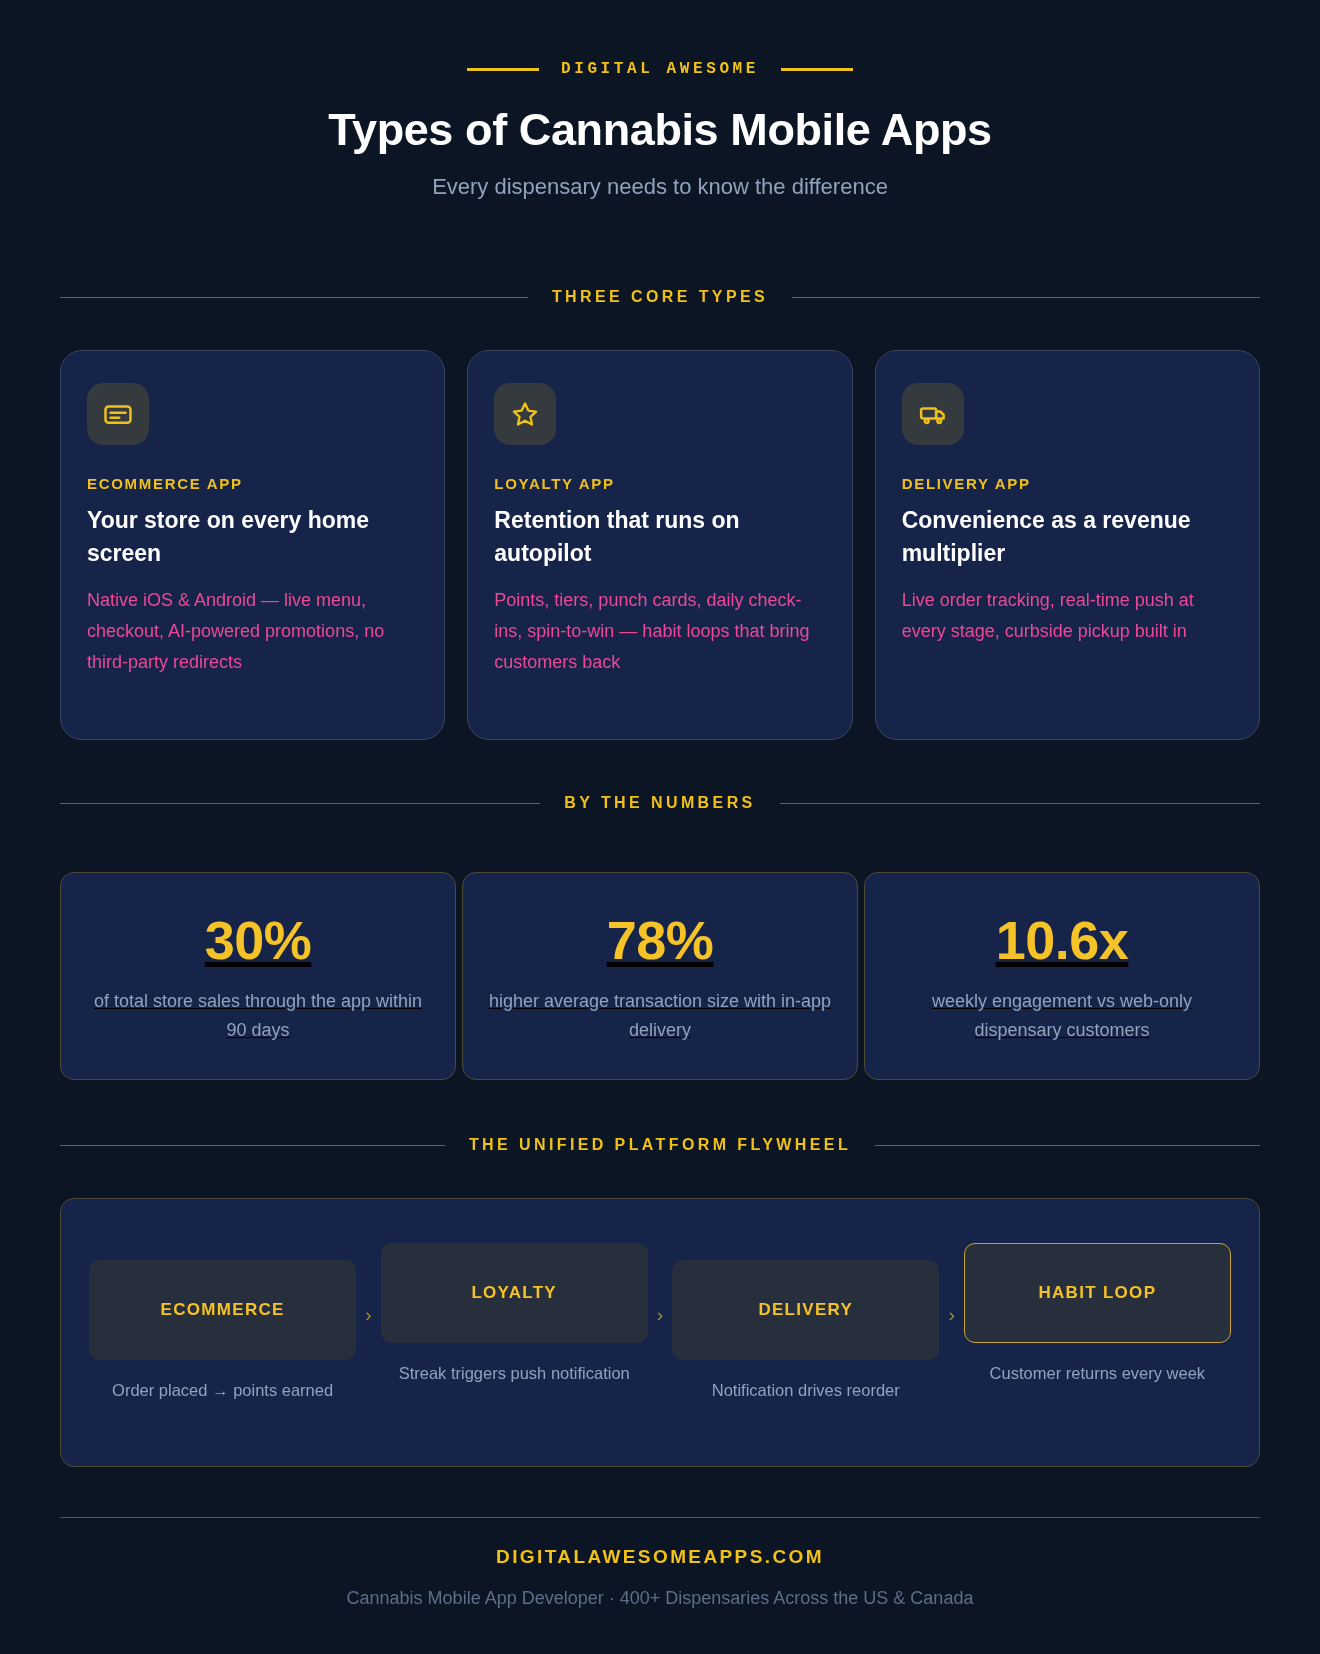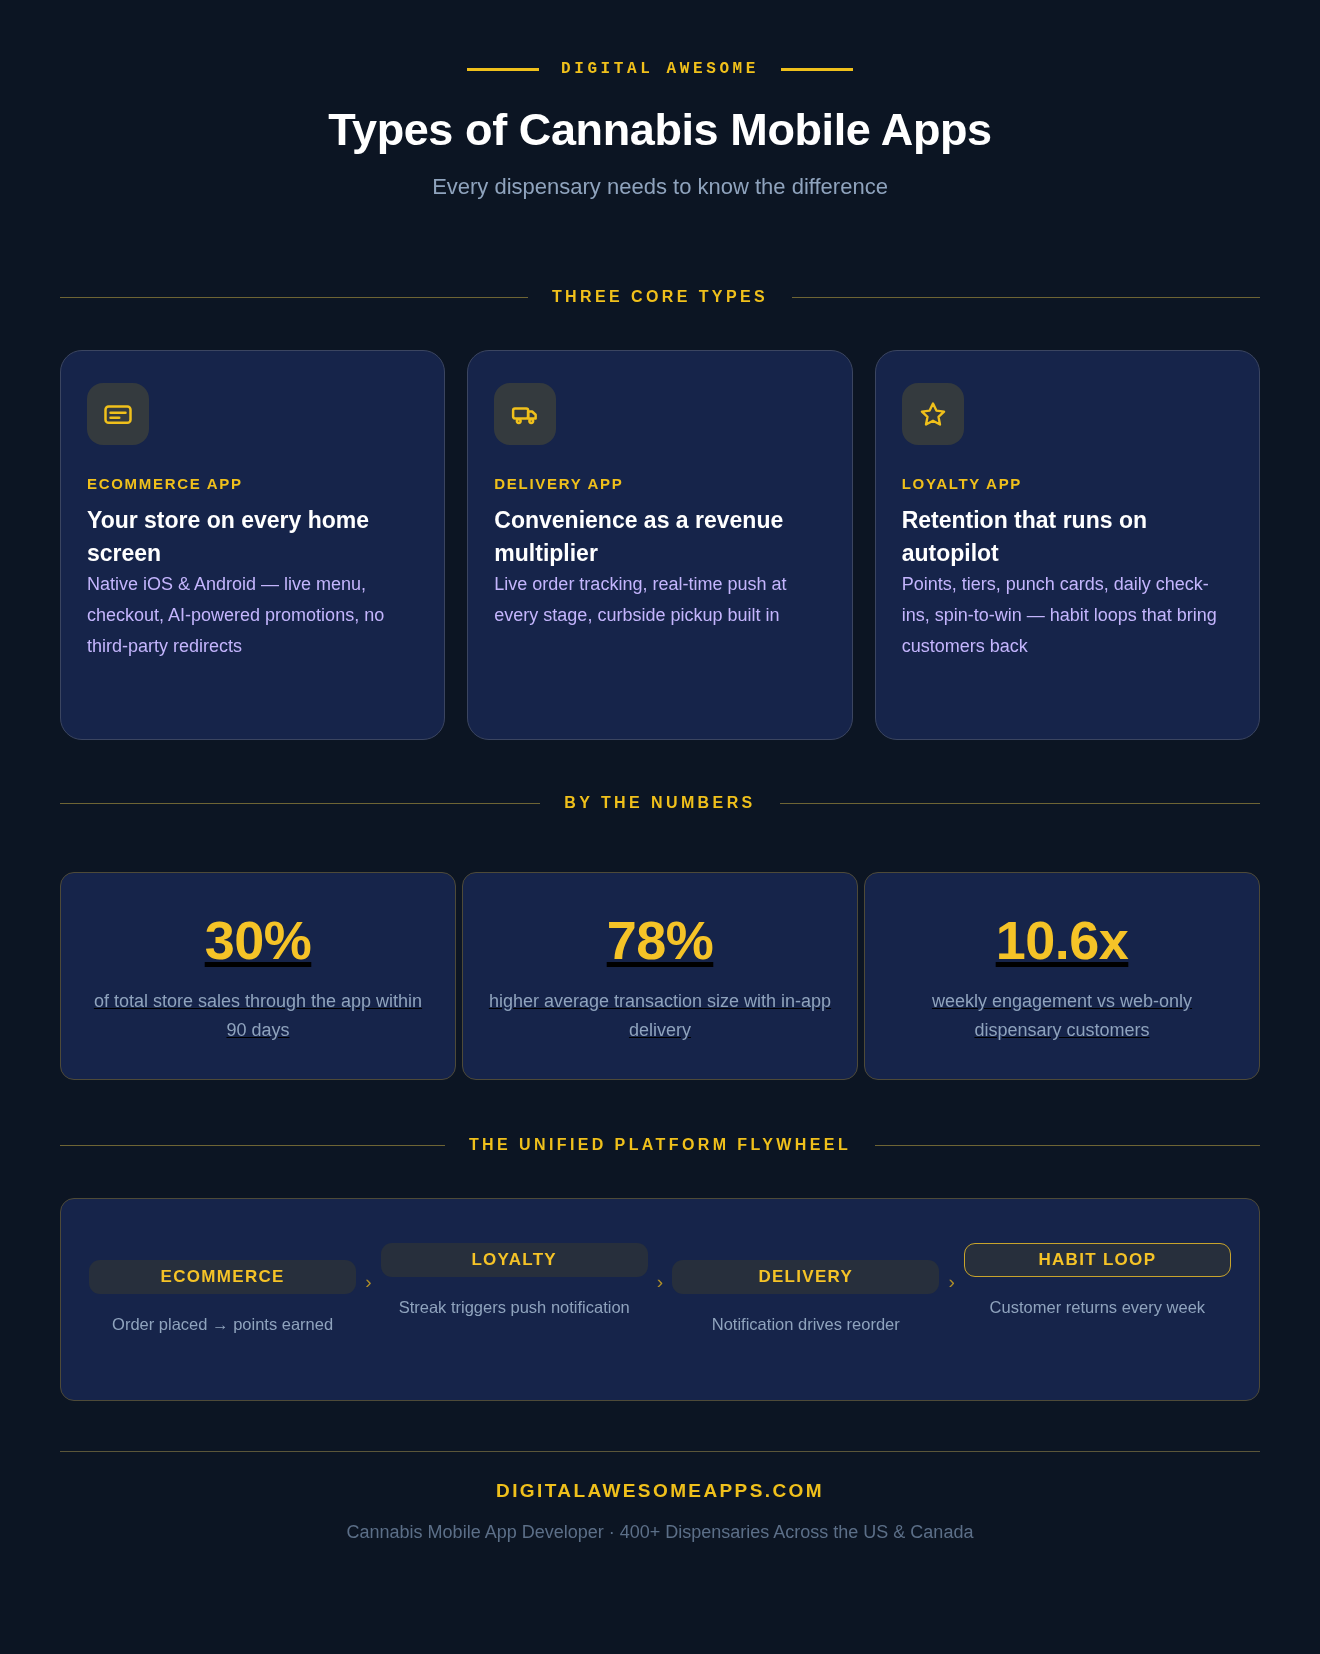--- a/index.html
+++ b/index.html
@@ -113,22 +113,22 @@
     letter-spacing: 1.7px;
   }
   .card-title {
     margin-top: 12px;
     color: #ffffff;
     font-size: 23px;
     font-weight: bold;
     line-height: 1.42;
   }
   .card-desc {
-    margin-top: 0;
-    color: #c4b5fd;
+    margin-top: 16px;
+    color: #ec4899;
     font-size: 18px;
     line-height: 1.72;
   }
 
   
   .stat-grid {
     display: grid;
     grid-template-columns: repeat(3, 1fr);
     gap: 6px;
     margin-top: 60px;
@@ -177,21 +177,21 @@
     align-items: center;
   }
   .fly-item.raised { margin-bottom: 34px; }
   .fly-item.lowered { margin-top: 0; }
 
   .fly-chip {
     width: 100%;
     background: #272f3c;
     border: 1px solid transparent;
     border-radius: 11px;
-    padding: 6px 10px;
+    padding: 39px 10px;
     text-align: center;
     color: #f5c327;
     font-size: 17px;
     font-weight: bold;
     letter-spacing: 1.3px;
   }
   .fly-chip.highlight {
     border-color: #c8a42c;
   }
   .fly-caption {
@@ -259,47 +259,47 @@
       <div class="icon-tile">
         <svg width="30" height="30" viewBox="0 0 24 24" fill="none" stroke="#f0c01b" stroke-width="2" stroke-linecap="round" stroke-linejoin="round">
           <rect x="2" y="6" width="20" height="13" rx="2.5"></rect>
           <line x1="6" y1="11" x2="18" y2="11"></line>
           <line x1="6" y1="15" x2="13" y2="15"></line>
         </svg>
       </div>
       <div class="card-kicker">ECOMMERCE APP</div>
       <div class="card-title">Your store on every home screen</div>
       <div class="card-desc">Native iOS &amp; Android — live menu, checkout, AI-powered promotions, no third-party redirects</div>
+    </div>
+
+    <div class="type-card">
+      <div class="icon-tile">
+        <svg width="28" height="28" viewBox="0 0 24 24" fill="none" stroke="#f0c01b" stroke-width="2" stroke-linecap="round" stroke-linejoin="round">
+          <polygon points="12 3 14.9 9.1 21.5 9.9 16.7 14.4 18 21 12 17.8 6 21 7.3 14.4 2.5 9.9 9.1 9.1"></polygon>
+        </svg>
+      </div>
+      <div class="card-kicker">LOYALTY APP</div>
+      <div class="card-title">Retention that runs on autopilot</div>
+      <div class="card-desc">Points, tiers, punch cards, daily check-ins, spin-to-win — habit loops that bring customers back</div>
     </div>
 
     <div class="type-card">
       <div class="icon-tile">
         <svg width="30" height="30" viewBox="0 0 24 24" fill="none" stroke="#f0c01b" stroke-width="2" stroke-linecap="round" stroke-linejoin="round">
           <rect x="2.5" y="7.5" width="12" height="8" rx="1.5"></rect>
           <path d="M14.5 10h3.2l2.8 2.6v2.9h-6z"></path>
           <circle cx="7" cy="17.6" r="1.5"></circle>
           <circle cx="17" cy="17.6" r="1.5"></circle>
         </svg>
       </div>
       <div class="card-kicker">DELIVERY APP</div>
       <div class="card-title">Convenience as a revenue multiplier</div>
       <div class="card-desc">Live order tracking, real-time push at every stage, curbside pickup built in</div>
     </div>
 
-    <div class="type-card">
-      <div class="icon-tile">
-        <svg width="28" height="28" viewBox="0 0 24 24" fill="none" stroke="#f0c01b" stroke-width="2" stroke-linecap="round" stroke-linejoin="round">
-          <polygon points="12 3 14.9 9.1 21.5 9.9 16.7 14.4 18 21 12 17.8 6 21 7.3 14.4 2.5 9.9 9.1 9.1"></polygon>
-        </svg>
-      </div>
-      <div class="card-kicker">LOYALTY APP</div>
-      <div class="card-title">Retention that runs on autopilot</div>
-      <div class="card-desc">Points, tiers, punch cards, daily check-ins, spin-to-win — habit loops that bring customers back</div>
-    </div>
-
   </div>
 
   <div class="section-divider sd-nums">
     <span class="line"></span>
     <span class="label">BY THE NUMBERS</span>
     <span class="line"></span>
   </div>
 
   <div class="stat-grid">
     <div class="stat-card">

